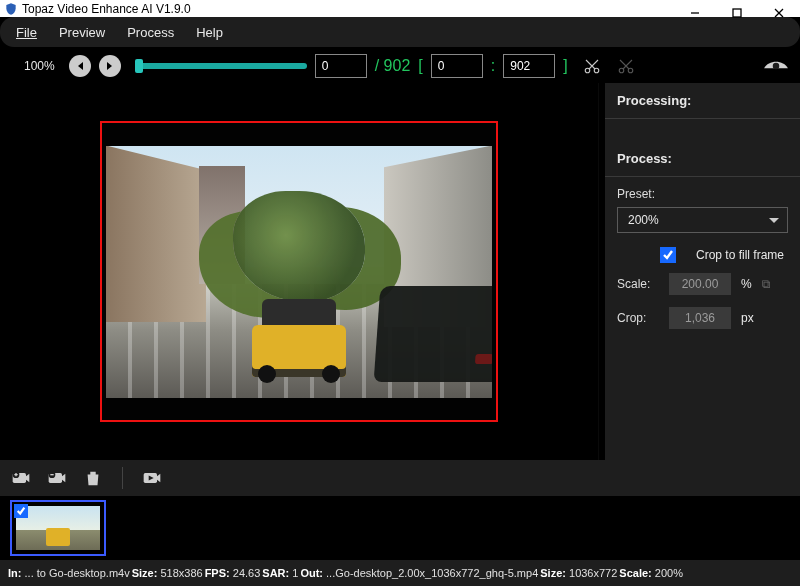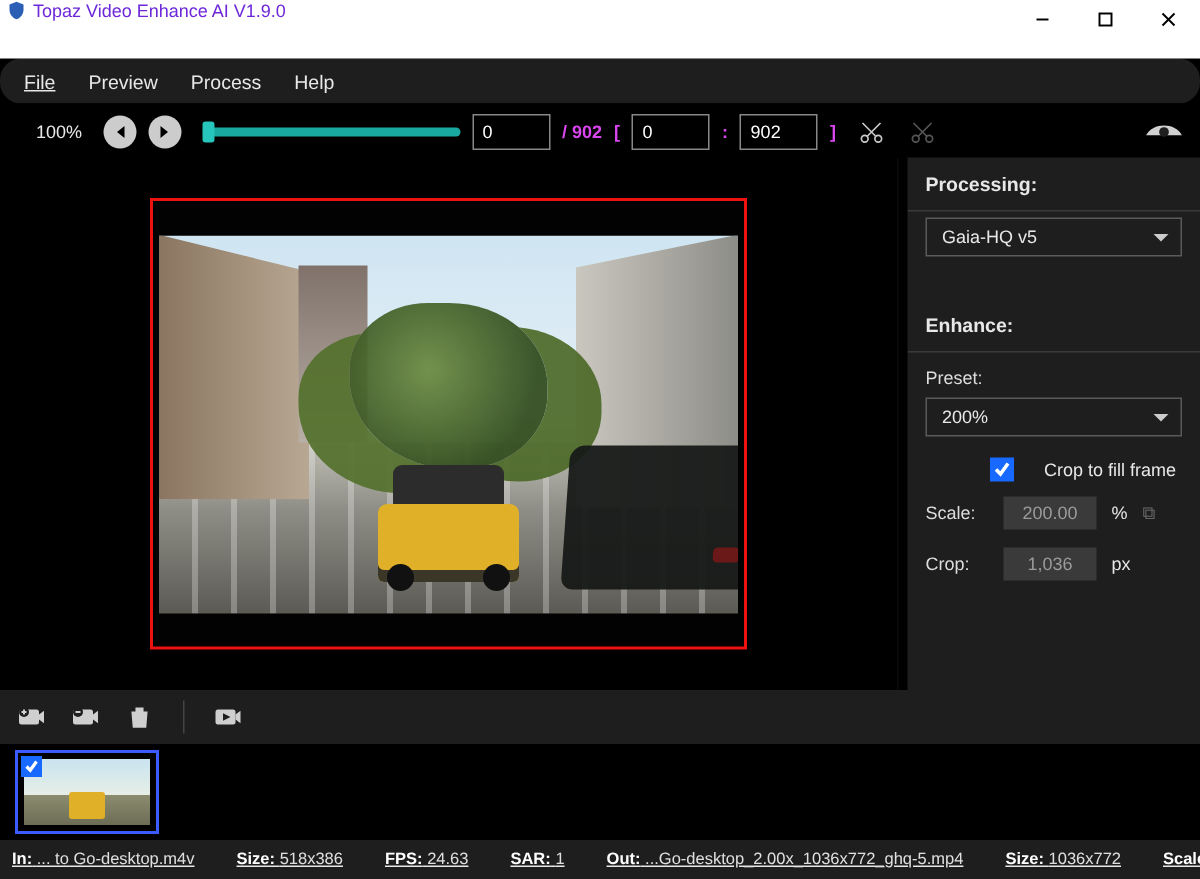--- a/index.html
+++ b/index.html
@@ -1,33 +1,33 @@
 <!DOCTYPE html>
 <html><head>
 <meta charset="utf-8">
 <style>
   * { box-sizing: border-box; margin: 0; padding: 0; font-family: "Segoe UI", Arial, sans-serif; }
   body { width: 800px; height: 586px; background: #000; color: #e8e8e8; overflow: hidden; display:flex; flex-direction:column; }
-  .titlebar { background: #fff; color: #6d28d9; height: 39px; display:flex; align-items:flex-start; padding: 0 4px; position: relative; }
+  .titlebar { background: #fff; color: #000000; height: 17px; display:flex; align-items:center; padding: 0 4px; position: relative; }
   .titlebar .title { font-size: 12px; margin-left: 4px; }
   .winbtns { position: absolute; right: 0; top:0; height:26px; display:flex; }
   .winbtn { width: 42px; height: 26px; display:flex; align-items:center; justify-content:center; }
   .winbtn svg { width:10px; height:10px; stroke:#000; stroke-width:1.3; fill:none; }
   .menubar { background: #1e1e1e; height: 30px; display:flex; align-items:center; padding: 0 6px; gap: 2px; border-radius: 14px; }
   .menubar .item { padding: 4px 10px; font-size: 13px; }
   .menubar .item .u { text-decoration: underline; }
   .toolbar { background: #000; height: 36px; display:flex; align-items:center; padding: 0 10px; gap: 8px; border-top:1px solid #000; }
   .zoom { font-size: 12px; margin: 0 6px 0 14px; }
   .circlebtn { width: 22px; height: 22px; border-radius:50%; background:#ccc; display:flex; align-items:center; justify-content:center; }
   .circlebtn svg { width:10px; height:10px; fill:#000; }
   .slider { height: 6px; background: #1aa9a0; border-radius:3px; width: 170px; margin-left: 8px; position: relative; }
   .slider .knob { position:absolute; left:-2px; top:-4px; width:8px; height:14px; background:#27c6bc; border-radius:2px; }
   .numbox { background:#000; border:1px solid #888; height:24px; color:#fff; font-size:12px; padding: 0 6px; text-align:left; }
   .numbox.w { width: 52px; }
-  .sep { color:#d946ef; font-size:12px;font-weight:bold; }
+  .sep { color:#22c55e; font-size:16px; }
   .scissor { width:20px; height:20px; display:flex; align-items:center; justify-content:center; margin-left: 6px;}
   .scissor svg { width:18px; height:18px; stroke:#c8c8c8; fill:none; stroke-width:1.5; }
   .scissor.dim svg { stroke:#555; }
   .eye { margin-left:auto; width:28px; height:20px; display:flex; align-items:center; justify-content:center; }
   .eye svg { width:26px; height:18px; fill:#d0d0d0; }
   .stage { flex: 1; display:flex; min-height:0;}
   .viewer { flex:1; background:#000; display:flex; align-items:center; justify-content:center; position:relative; }
   .redbox { border:2px solid #e11; width: 398px; height: 301px; background:#020202; display:flex; align-items:center; justify-content:center; }
   .frame { width: 386px; height: 252px; overflow:hidden; position:relative; }
   .sky { position:absolute; inset:0; background: linear-gradient(#cfe5f2,#e7f0f6 48%, #e3efe7 48%, #cdd8c9 62%, #9da37c 62%, #7a7b5e 100%); }
@@ -61,21 +61,21 @@
   .footbar .ico { width:22px; height:20px; display:flex; align-items:center; justify-content:center; }
   .footbar .ico svg { width:20px; height:18px; fill:#cfcfcf; }
   .footbar .div { width:1px; height:22px; background:#444; margin:0 4px;}
   .thumbs { background:#000; height:64px; padding:4px 10px; display:flex; align-items:center;}
   .thumb { width:96px; height:56px; border:2px solid #3b5bff; position:relative; overflow:hidden;}
   .thumb .mini { position:absolute; inset:4px 4px 4px 4px; }
   .thumb .sky2 { position:absolute; inset:0; background: linear-gradient(#c9e3f0,#e7efe6 55%, #8b8c6e 55%, #6d6c56);}
   .thumb .cab2{ position:absolute; left:50%; transform:translateX(-50%); bottom:4px; width:24px; height:18px; background:#e0b128; border-radius:2px;}
   .thumb .chk2 { position:absolute; left:2px; top:2px; width:14px; height:14px; background:#1769ff; display:flex; align-items:center; justify-content:center;}
   .thumb .chk2 svg{ width:10px; height:10px; stroke:#fff; stroke-width:2.6; fill:none;}
-  .status { background:#1e1e1e; height:26px; display:flex; align-items:center; font-size:11px; padding:0 8px; gap:28px; white-space:nowrap; overflow:hidden;text-decoration:underline;}
+  .status { background:#1e1e1e; height:26px; display:flex; align-items:center; font-size:11px; padding:0 8px; gap:2px; white-space:nowrap; overflow:hidden;}
   .status b { font-weight:600; color:#fff; }
   .status span { color:#e0e0e0; }
   .shield { width:14px; height:14px; }
 </style>
 </head>
 <body>
 
 <div class="titlebar">
   <svg class="shield" viewBox="0 0 24 24">
       <path fill="#2b5fb5" d="M12 2l8 3v6c0 5-3.4 9.4-8 11-4.6-1.6-8-6-8-11V5l8-3z"></path>
@@ -169,25 +169,22 @@
             <div class="wheelL"></div>
             <div class="wheelR"></div>
           </div>
       </div>
     </div>
   </div>
   <div class="vresize"></div>
   <div class="panel">
     <div class="hdr">Processing:</div>
     <div class="hr"></div>
-    <div class="dropdown">
-        <span>Gaia-HQ v5</span>
-      </div>
     <div style="height:18px"></div>
-    <div class="hdr">Enhance:</div>
+    <div class="hdr">Process:</div>
     <div class="hr"></div>
     <div class="lbl">Preset:</div>
     <div class="dropdown">
         <span>200%</span>
       </div>
     <div class="row" style="justify-content:flex-end; padding-right:16px;">
       <div class="chk">
           <svg viewBox="0 0 12 12">
             <path d="M2 6l3 3 5-7"></path>
           </svg>

